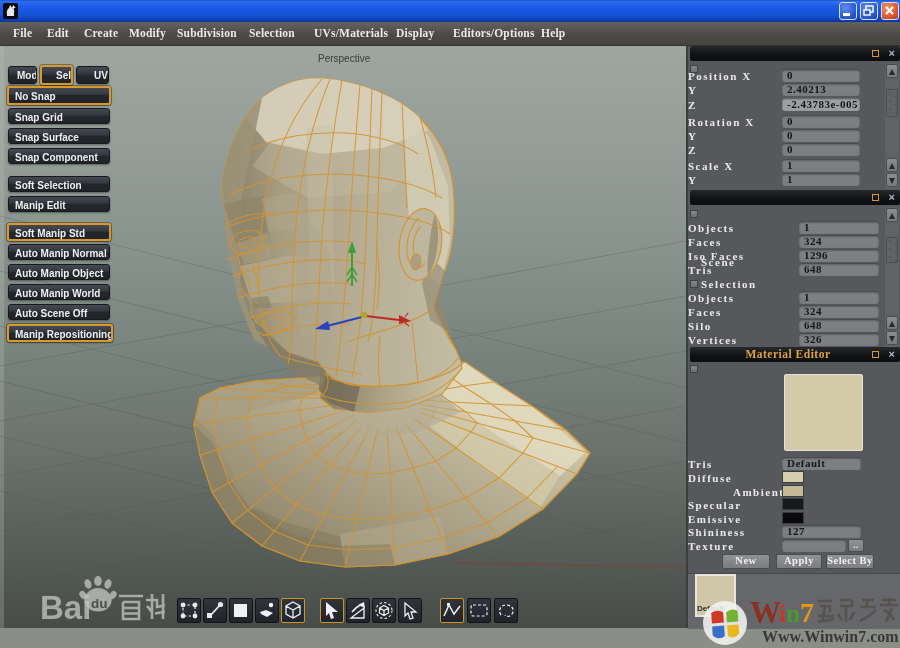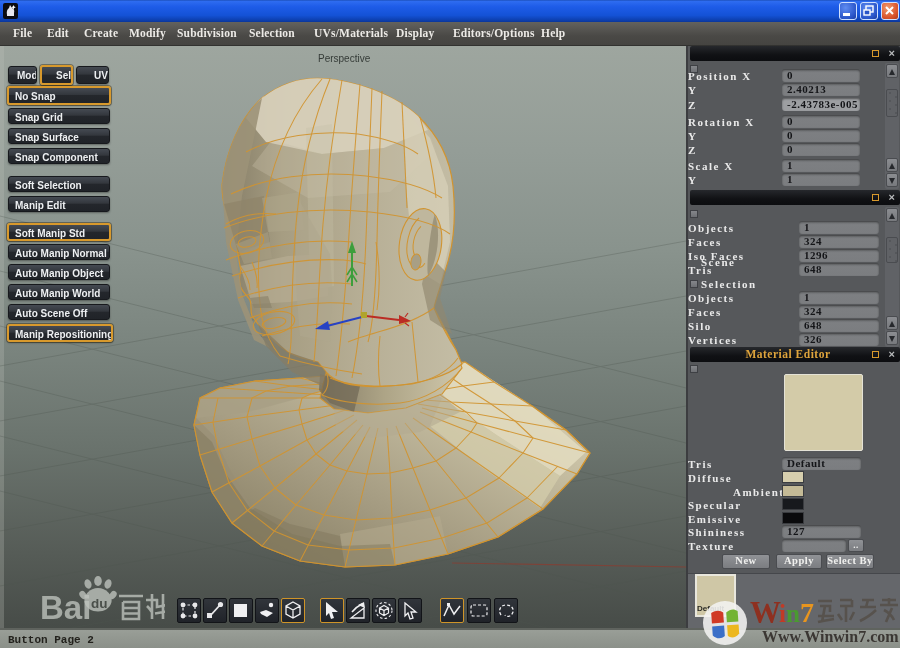--- a/index.html
+++ b/index.html
@@ -426,23 +426,20 @@
    <div class="rbtn" style="left:160px;top:493px;width:16px;height:13px;font-size:9px;">..</div>
    <div class="rbtn" style="left:34px;top:508px;width:48px;">New</div>
    <div class="rbtn" style="left:88px;top:508px;width:46px;">Apply</div>
    <div class="rbtn" style="left:138px;top:508px;width:48px;">Select By</div>
    <div style="position:absolute;left:0px;top:527px;width:214px;height:55px;background:#65676b;border-top:1px solid #45474b;">
      <div style="position:absolute;left:7px;top:0px;width:41px;height:43px;background:#cfc7a6;border:2px solid #e8e6dc;box-sizing:border-box;"></div>
      <div style="position:absolute;left:9px;top:30px;color:#2a2a26;font:bold 8px 'Liberation Sans',sans-serif;">Default</div>
    </div>
   </div>
  </div>
- <div id="status">
-      <span>Button Page 2</span>
-    </div>
  <div id="win7">
    <svg width="206" height="56">
      <circle cx="31" cy="31" r="22" fill="#f4f4f2" opacity=".88"></circle>
      <g transform="translate(31,32) rotate(-4)">
        <path d="M-13,-12 C-8,-15 -3,-14 -1,-11.5 L-1,-1.5 L-13,-1.5 Z" fill="#d03a26"></path>
        <path d="M2,-11.5 C6,-14.5 10,-15 13.5,-12 L13.5,-1.5 L2,-1.5 Z" fill="#73b334"></path>
        <path d="M-13,1.5 L-1,1.5 L-1,12 C-5,15 -10,14 -13,10.5 Z" fill="#3a6fc8"></path>
        <path d="M2,1.5 L13.5,1.5 L13.5,10.5 C10,14.5 5,15 2,12 Z" fill="#ecb71e"></path>
      </g>
      <text x="56" y="31" font-family="Liberation Serif" font-size="31" font-weight="bold" fill="#8e3020">W</text>

